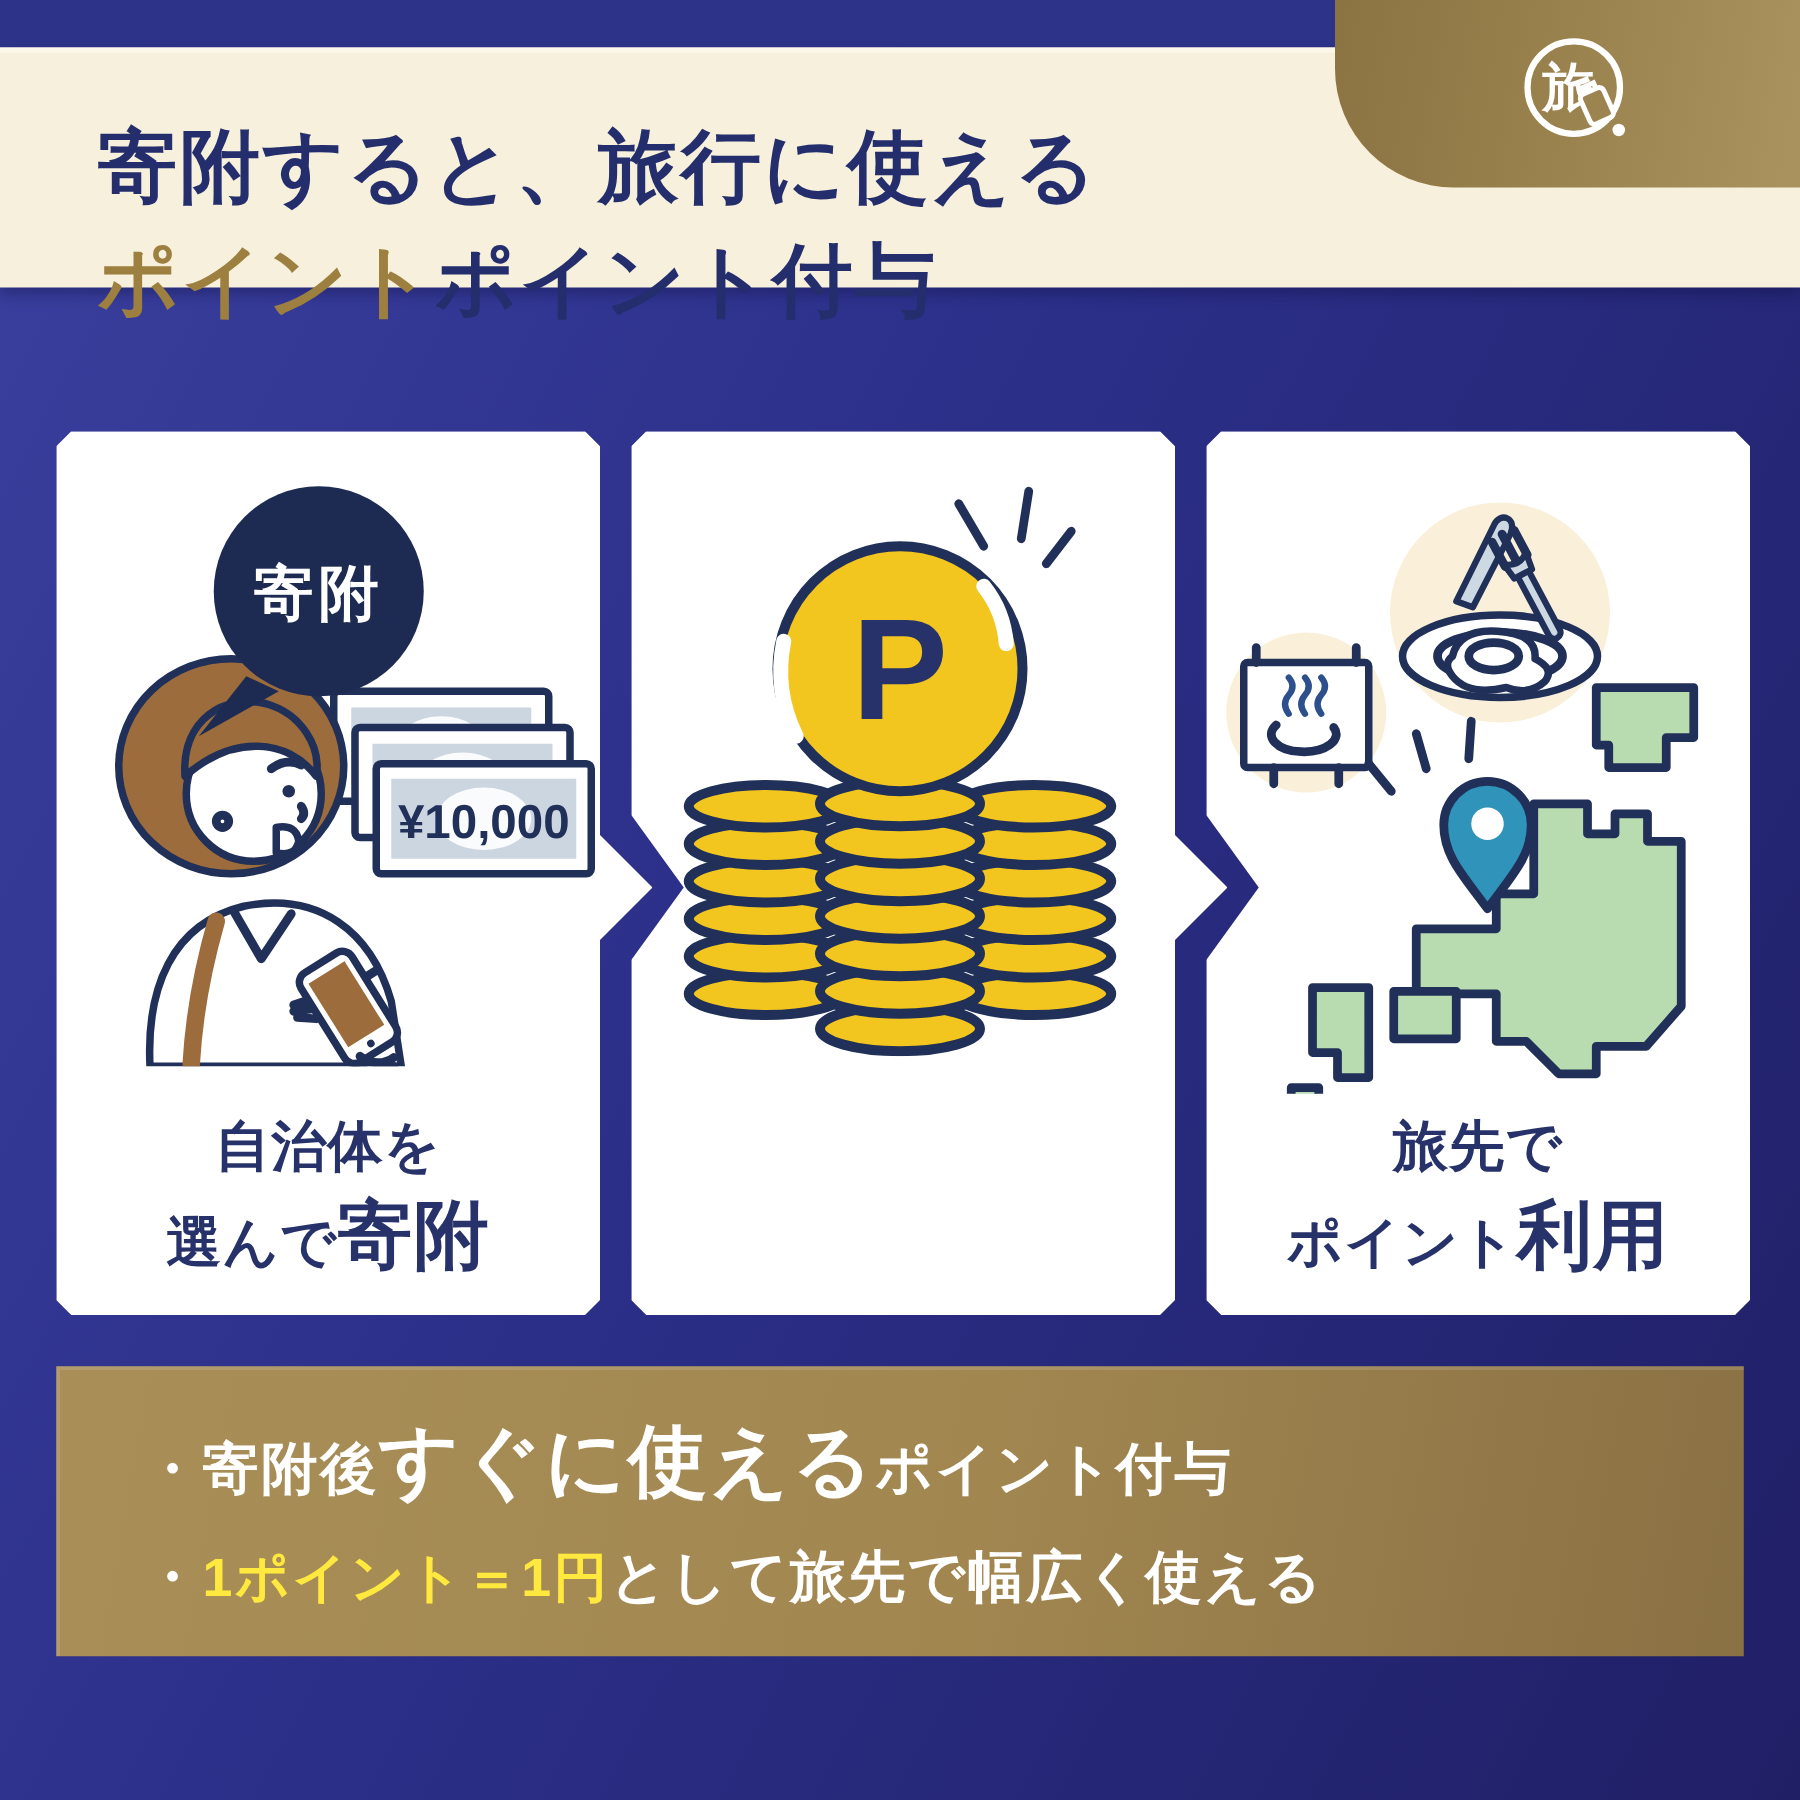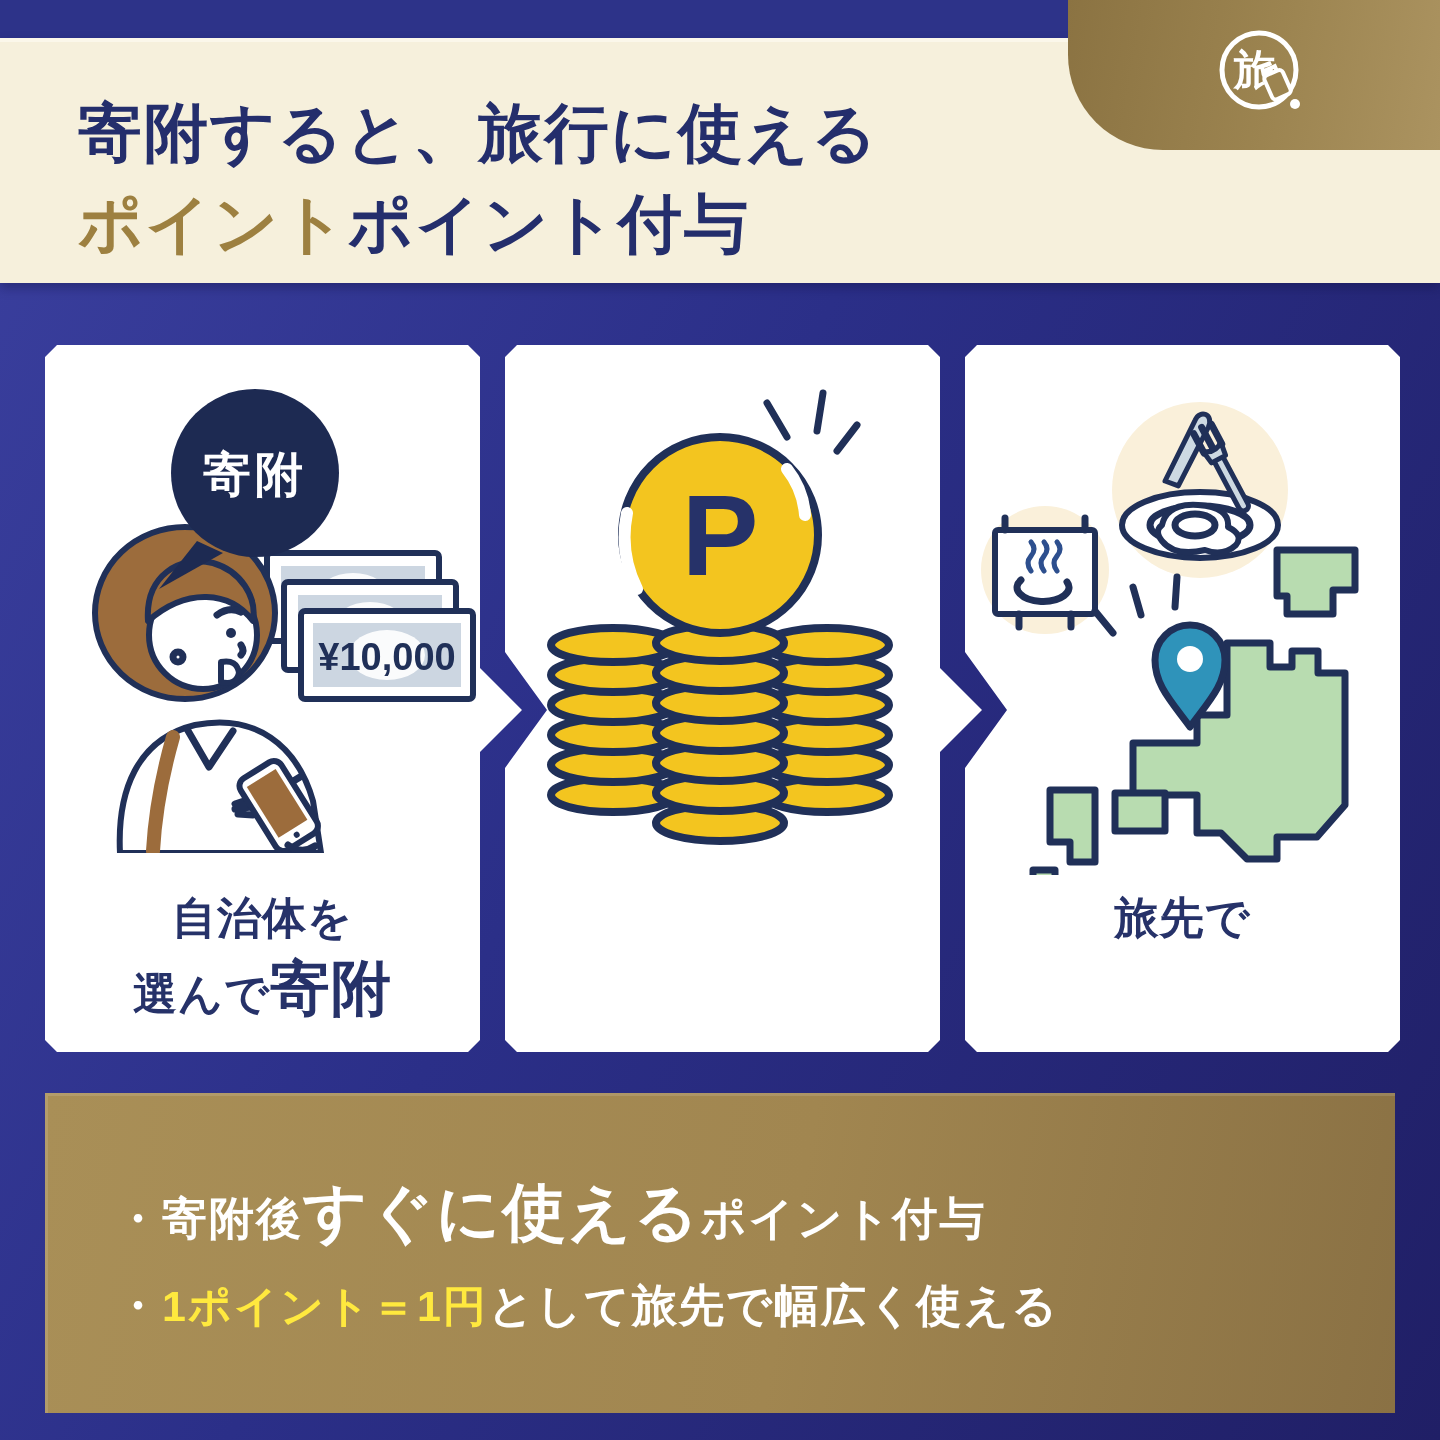--- a/index.html
+++ b/index.html
@@ -1,20 +1,20 @@
 <!DOCTYPE html>
 <html style="--bg_navy_light: #3b409f; --bg_navy_dark: #201f66; --top_strip_navy: #2d3389; --header_cream: #f6f0dc; --title_navy: #242e6c; --title_gold: #9d8040; --badge_gold_dark: #8b7342; --badge_gold_light: #ab9360; --band_gold_light: #a98f57; --band_gold_dark: #8a7144; --highlight_yellow: #ffe93e; --caption_navy: #263269; --bubble_navy: #1d2a52; --outline_navy: #203058; --coin_yellow: #f3c51f; --map_green: #b8dcb0; --pin_blue: #2f93ba; --hair_brown: #9c6c3c; --note_panel: #ccd6e1; --cutlery_gray: #cdd9e2; --egg_yolk: #efb41f; --steam_blue: #2d4f8e; --card_white: #ffffff;"><head>
 <meta charset="utf-8">
 <style>
   html,body{margin:0;padding:0;width:1440px;height:1440px;overflow:hidden;
     font-family:"Liberation Sans","DejaVu Sans",sans-serif;}
   body{position:relative;
     background:linear-gradient(118deg,var(--bg_navy_light,#3b409f) 0%,#2b2f88 45%,var(--bg_navy_dark,#201f66) 100%);}
   .strip{position:absolute;top:0;left:0;right:0;height:38px;background:var(--top_strip_navy,#2d3389);}
-  .header{position:absolute;top:38px;left:0;right:0;height:245px;
+  .header{position:absolute;top:38px;left:0;right:0;height:192px;
     background:var(--header_cream,#f6f0dc);border-top:4px solid #fbf7ea;
     box-shadow:0 5px 10px rgba(15,15,60,.35);padding:46px 0 0 78px;box-sizing:border-box;z-index:2;}
   .title-line{font-size:64px;font-weight:900;color:var(--title_navy,#242e6c);
     line-height:1.42;letter-spacing:2px;white-space:nowrap;}
   .title-gold{color:var(--title_gold,#9d8040);}
   .badge{position:absolute;top:0;right:0;width:372px;height:150px;z-index:5;
     background:linear-gradient(100deg,var(--badge_gold_dark,#8b7342) 0%,#9c8450 55%,var(--badge_gold_light,#ab9360) 100%);
     border-bottom-left-radius:95px;display:flex;align-items:center;justify-content:center;gap:16px;
     padding:0 14px 10px 28px;box-sizing:border-box;}
   .badge-name{color:#fff;font-weight:900;font-size:37px;line-height:1.18;letter-spacing:2px;}
@@ -24,21 +24,21 @@
   .card2{left:505px;width:477px;
     clip-path:polygon(12px 0,423px 0,435px 12px,435px 323px,477px 365px,435px 407px,435px 695px,423px 707px,12px 707px,0 695px,0 423px,42px 365px,0 307px,0 12px);}
   .card3{left:965px;width:435px;
     clip-path:polygon(12px 0,423px 0,435px 12px,435px 695px,423px 707px,12px 707px,0 695px,0 423px,42px 365px,0 307px,0 12px);}
   .art{position:absolute;left:0;}
   .caption{position:absolute;top:540px;left:0;width:435px;text-align:center;
     color:var(--caption_navy,#263269);font-weight:900;letter-spacing:1px;}
   .cap1{font-size:44px;line-height:1.5;}
   .cap2{font-size:44px;line-height:1.25;}
   .cap2 .em{font-size:60px;}
-  .band{position:absolute;left:45px;top:1093px;width:1350px;height:320px;box-sizing:border-box;
+  .band{position:absolute;left:45px;top:1093px;width:1350px;height:232px;box-sizing:border-box;
     background:linear-gradient(100deg,var(--band_gold_light,#a98f57) 0%,#a18650 55%,var(--band_gold_dark,#8a7144) 100%);
     box-shadow:inset 3px 3px 0 rgba(255,255,255,.12);
     display:flex;flex-direction:column;justify-content:center;gap:20px;padding-left:70px;}
   .bullet{color:#fff;font-weight:900;font-size:45px;letter-spacing:2px;white-space:nowrap;}
   .bullet .big{font-size:63px;}
   .bullet .yellow{font-size:43px;color:var(--highlight_yellow,#ffe93e);}
   
   svg text{font-family:"Liberation Sans","DejaVu Sans",sans-serif;}
   .ln{stroke:var(--outline_navy,#203058);stroke-width:7;stroke-linecap:round;stroke-linejoin:round;fill:none;}
   .wfill{fill:#fff;stroke:var(--outline_navy,#203058);stroke-width:6;stroke-linejoin:round;}
@@ -199,19 +199,20 @@
     <g>
       <path d="M 148,258 L 130,236 M 176,240 L 168,212 M 210,232 L 212,202" class="ln" stroke-width="9"></path>
     </g>
     <g>
       <path d="M 225,352 C 206,326 190,310 190,285 A 35,35 0 1 1 260,285 C 260,310 244,326 225,352 Z" fill="var(--pin_blue,#2f93ba)" stroke="var(--outline_navy,#203058)" stroke-width="7" stroke-linejoin="round"></path>
       <circle cx="225" cy="284" r="13" fill="#fff"></circle>
     </g>
   </svg>
   <div class="caption">
     <div class="cap1">旅先で</div>
+    <div class="cap2"><span>ポイント</span><span class="em">利用</span></div>
   </div>
 </div>
 
 <div class="band">
   <div class="bullet"><span>・寄附後</span><span class="big">すぐに使える</span><span>ポイント付与</span></div>
   <div class="bullet"><span>・</span><span class="yellow">1ポイント＝1円</span><span>として旅先で幅広く使える</span></div>
 </div>
 
 </body></html>

